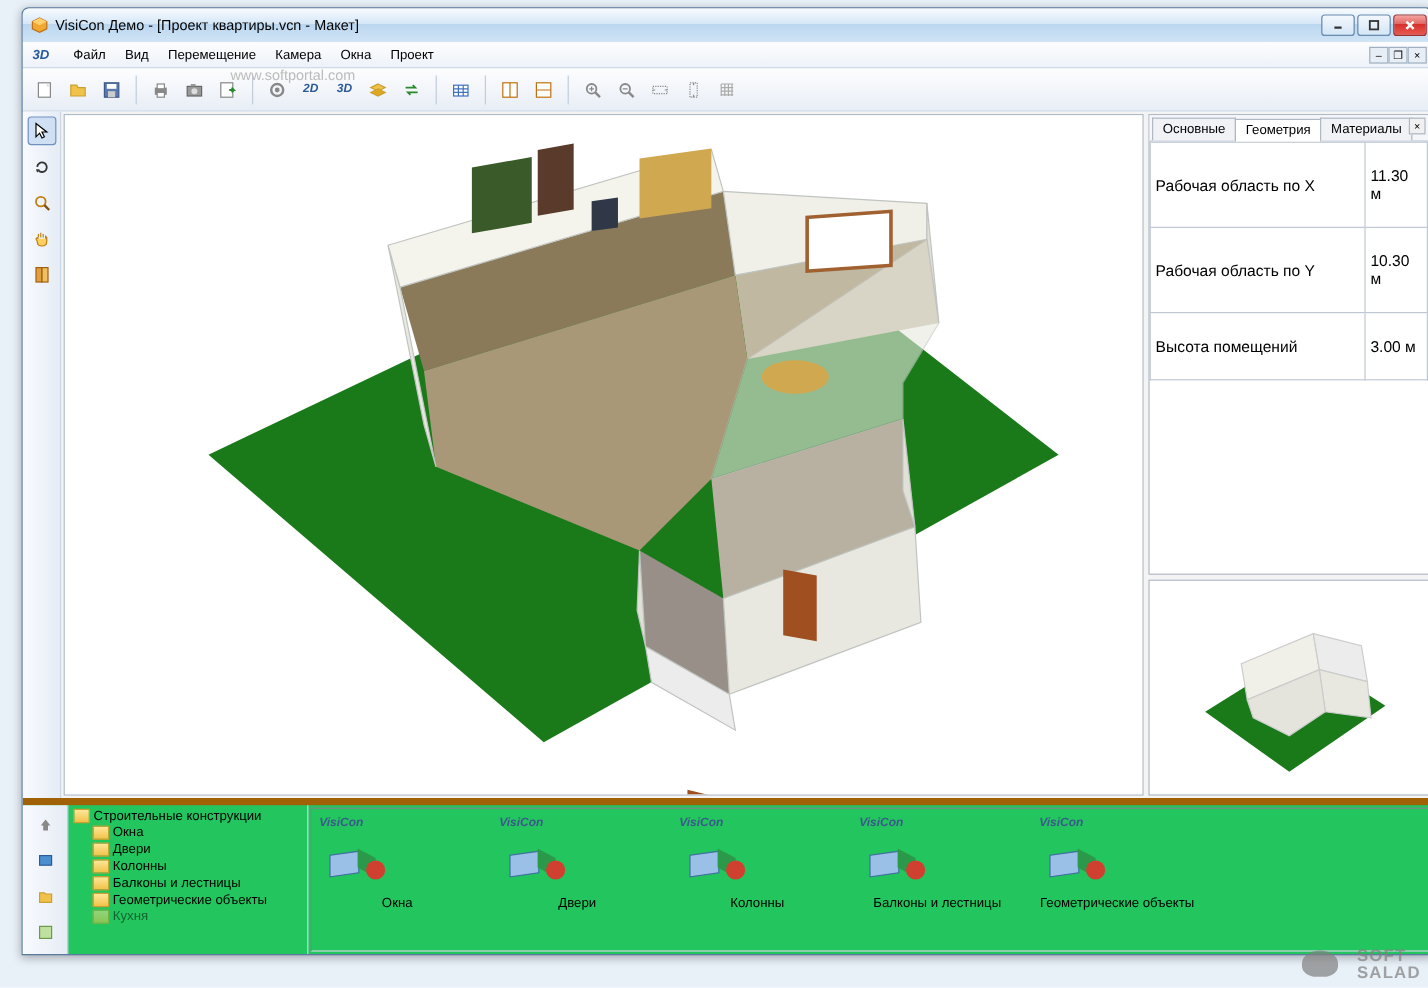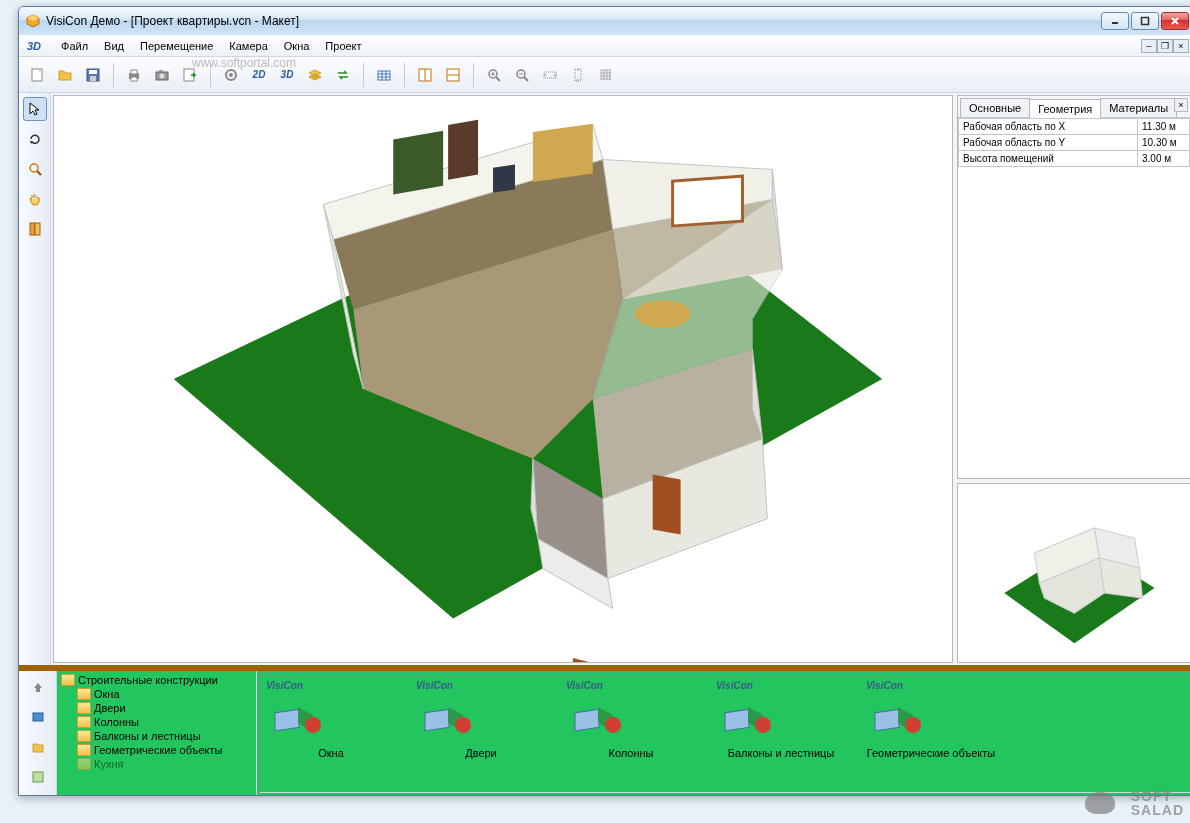--- a/index.html
+++ b/index.html
@@ -34,21 +34,21 @@
 .viewport { flex: 1; background: #fff; border: 1px solid #b0b8c4; margin: 2px; position: relative; overflow: hidden; }
 .scene { position: absolute; inset: 0; background: #fff; }
 
 .right-panel { width: 238px; display: flex; flex-direction: column; padding: 2px; gap: 4px; }
 .prop-box { flex: 1; background: #fff; border: 1px solid #b0b8c4; display: flex; flex-direction: column; }
 .prop-tabs { display: flex; border-bottom: 1px solid #c0c8d4; background: #f4f6fa; padding: 2px 2px 0 2px; gap: 0; position: relative; }
 .prop-tabs .closer { position: absolute; right: 2px; top: 2px; width: 14px; height: 14px; border: 1px solid #b0b8c4; background: #f0f0f0; font-size: 9px; display: flex; align-items: center; justify-content: center; cursor: pointer; }
 .prop-tab { padding: 3px 8px; border: 1px solid #b0b8c4; border-bottom: none; background: #f0f2f6; cursor: pointer; margin-right: -1px; position: relative; }
 .prop-tab.active { background: #fff; top: 1px; }
 .prop-table { border-collapse: collapse; width: 100%; }
-.prop-table td { border: 1px solid #c0c8d4; padding: 2px 4px; font-size: 10px; margin-top: 32px; }
+.prop-table td { border: 1px solid #c0c8d4; padding: 20px 4px; font-size: 13px; margin-top: 32px; }
 .prop-table td.val { width: 52px; }
 
 .preview-box { height: 180px; background: #fff; border: 1px solid #b0b8c4; display: flex; align-items: center; justify-content: center; overflow: hidden; }
 .preview-mini { width: 90%; height: 90%; position: relative; background: #fff; }
 
 .bottom-panel { height: 130px; border-top: 6px solid #a16207; display: flex; background: #22c55e; }
 .bp-left { width: 38px; background: linear-gradient(90deg,#f8faff,#e6ecf4); border-right: 1px solid #c8d6e6; display: flex; flex-direction: column; align-items: center; padding-top: 4px; gap: 6px; }
 .bp-tree { width: 200px; border-right: 1px solid #c8d6e6; overflow: auto; padding: 2px; }
 .tree-node { display: flex; align-items: center; gap: 3px; padding: 1px 2px; cursor: pointer; white-space: nowrap; }
 .tree-node.child { padding-left: 18px; }

